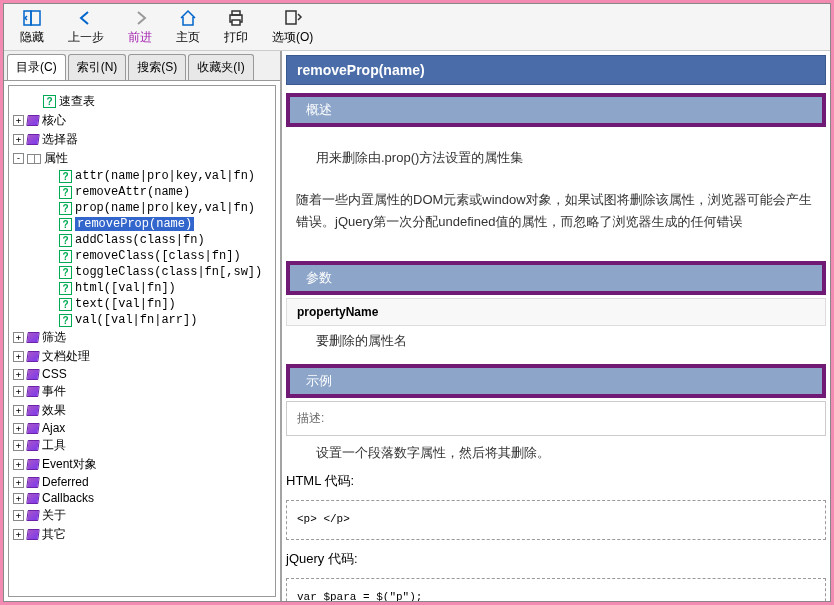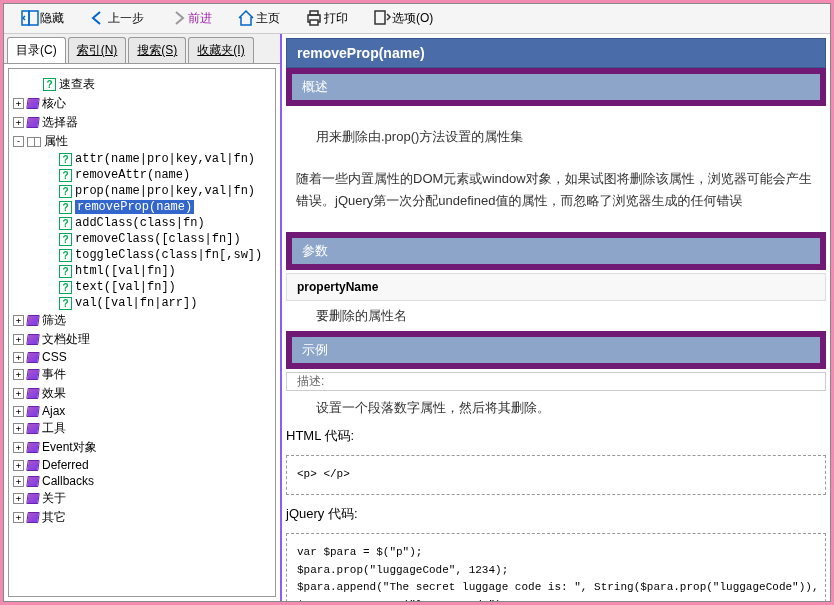--- a/index.html
+++ b/index.html
@@ -1,47 +1,47 @@
 <!DOCTYPE html>
 <html><head>
 <meta charset="utf-8">
 <style>
 * { box-sizing: border-box; margin: 0; padding: 0; }
 body { font-family: "Microsoft YaHei", SimSun, sans-serif; font-size: 12px; background: #f38ab2; width: 834px; height: 605px; overflow: hidden; }
 .window { background: #fff; margin: 3px; height: 599px; display: flex; flex-direction: column; border: 1px solid #888; }
 .toolbar { display: flex; gap: 0; padding: 2px 4px; border-bottom: 1px solid #ccc; background: #f5f5f5; }
-.tb-btn { display: flex; align-items: center; padding: 2px 12px; cursor: pointer; font-size: 12px; }
+.tb-btn { display: flex; flex-direction: column; align-items: center; padding: 2px 12px; cursor: pointer; font-size: 12px; }
 .tb-btn.disabled { color: #a21caf; }
 .tb-icon { width: 20px; height: 20px; margin-bottom: 1px; }
 .main { display: flex; flex: 1; overflow: hidden; }
-.left-pane { width: 278px; border-right: 2px solid #8b5cf6; display: flex; flex-direction: column; background: #fff; }
+.left-pane { width: 278px; border-right: 2px solid #a3a3a3; display: flex; flex-direction: column; background: #fff; }
 .tabs { display: flex; border-bottom: 1px solid #999; background: #f0f0f0; padding-top: 3px; padding-left: 3px; }
 .tab { padding: 4px 8px; border: 1px solid #999; border-bottom: none; background: #fff; margin-right: 2px; font-size: 12px; cursor: pointer; border-radius: 3px 3px 0 0; }
-.tab.inactive { background: #e8e8e8; text-decoration: underline; }
+.tab.inactive { background: #e8e8e8; }
 .tree { flex: 1; overflow: auto; padding: 6px 4px; border: 1px solid #999; margin: 4px; }
 .tree-item { display: flex; align-items: center; padding: 1px 0; white-space: nowrap; font-size: 12px; }
 .expander { width: 11px; height: 11px; border: 1px solid #888; display: inline-flex; align-items: center; justify-content: center; font-size: 9px; line-height: 1; margin-right: 3px; font-family: monospace; cursor: pointer; background: #fff; }
 .expander.empty { border: none; }
 .tree-icon { width: 14px; height: 14px; margin-right: 3px; display: inline-block; }
 .book-icon { background: linear-gradient(135deg, #a855c7 0%, #7c3aed 100%); border-radius: 1px; transform: skewX(-8deg); width: 12px; height: 11px; border: 1px solid #6b21a8; }
 .open-book { width: 14px; height: 10px; background: #fff; border: 1px solid #888; position: relative; }
 .open-book::before { content: ''; position: absolute; left: 50%; top: 0; bottom: 0; width: 1px; background: #888; }
 .q-icon { width: 13px; height: 13px; border: 1px solid #0a5; background: #fff; display: inline-flex; align-items: center; justify-content: center; font-size: 10px; color: #0a5; font-weight: bold; margin-right: 3px; }
 .tree-label { cursor: pointer; }
 .tree-label.selected { background: #3366cc; color: #fff; padding: 0 2px; }
 .mono { font-family: Liberation Mono, monospace; font-size: 12px; }
 .content-pane { flex: 1; overflow: auto; background: #fff; padding: 4px; }
 .doc-title { background: #4a6ca8; color: #fff; padding: 6px 10px; font-weight: bold; font-size: 14px; border: 1px solid #3a5a8f; }
-.section-hdr { background: #8ca5c9; color: #fff; padding: 4px 10px; font-size: 13px; margin-top: 0; border: 6px solid #701a75; }
+.section-hdr { background: #8ca5c9; color: #fff; padding: 4px 16px; font-size: 13px; margin-top: 8px; border: 4px solid #701a75; }
 .section-body { padding: 20px 10px; font-size: 13px; line-height: 1.7; color: #333; }
 .section-body.indent { padding-left: 30px; }
 .param-row { display: flex; padding: 6px 10px; border: 1px solid #ddd; background: #f8f8f8; margin-top: 3px; flex-direction: column; }
 .param-name { flex: 1; font-weight: bold; }
 .param-type { width: 200px; }
-.desc-box { border: 1px solid #ccc; padding: 0 10px; color: #666; margin-top: 3px; }
+.desc-box { border: 1px solid #ccc; padding: 8px 10px; color: #666; margin-top: 3px; }
 .code-label { padding: 6px 0; font-size: 13px; }
 .code-block { border: 1px dashed #999; padding: 10px; font-family: "Courier New", monospace; font-size: 11px; line-height: 1.6; white-space: pre; overflow-x: auto; margin: 4px 0; }
 .lvl0 { padding-left: 0px; }
 .lvl1 { padding-left: 16px; }
 .lvl2 { padding-left: 32px; }
 </style>
 </head>
 <body>
 
 <div class="window">

